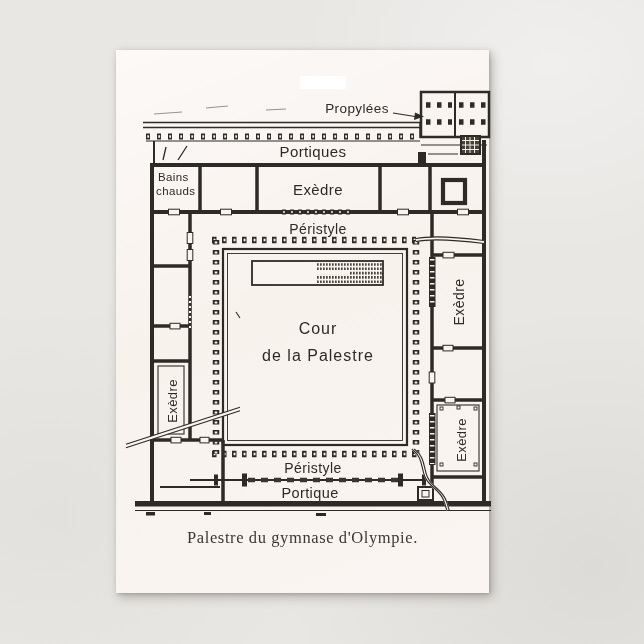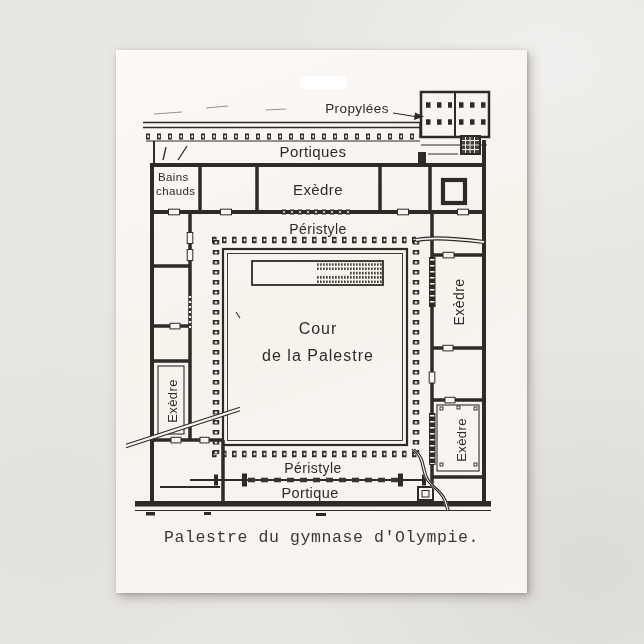--- a/index.html
+++ b/index.html
@@ -7,29 +7,29 @@
     width:644px;height:644px;overflow:hidden;
     font-family:"Liberation Sans",sans-serif;
     background:
       radial-gradient(420px 320px at 85% 10%, #f0efed 0%, rgba(240,239,237,0) 60%),
       radial-gradient(500px 400px at 8% 80%, #e3e1dd 0%, rgba(227,225,221,0) 55%),
       radial-gradient(620px 520px at 92% 88%, #dddbd7 0%, rgba(221,219,215,0) 50%),
       #e9e7e4;
   }
   .stage{position:relative;width:644px;height:644px;}
   .postcard{
-    position:absolute;left:116px;top:50px;width:411px;height:543px;
+    position:absolute;left:116px;top:50px;width:373px;height:543px;
     background:linear-gradient(160deg,#fcf9f7 0%,#f8f2ed 45%,#faf5f2 100%);
     box-shadow:3px 4px 10px rgba(110,105,98,.45), 1px 1px 3px rgba(110,105,98,.35);
   }
   .plan-svg{position:absolute;left:0;top:0;width:411px;height:543px;display:block;}
   .caption{
     position:absolute;left:0;top:478px;width:100%;
     text-align:center;
-    font-family:Liberation Mono, monospace;
+    font-family:Liberation Serif, serif;
     font-size:16.5px;letter-spacing:.6px;color:#3b3833;
   }
   
   .ink{stroke:#2e2b26;}
   .lbl{
     font-family:"Liberation Sans","DejaVu Sans",sans-serif;
     fill:#2e2b26;letter-spacing:.4px;
   }
   .lbl-lg{font-size:15px;}
   .lbl-md{font-size:14px;}

